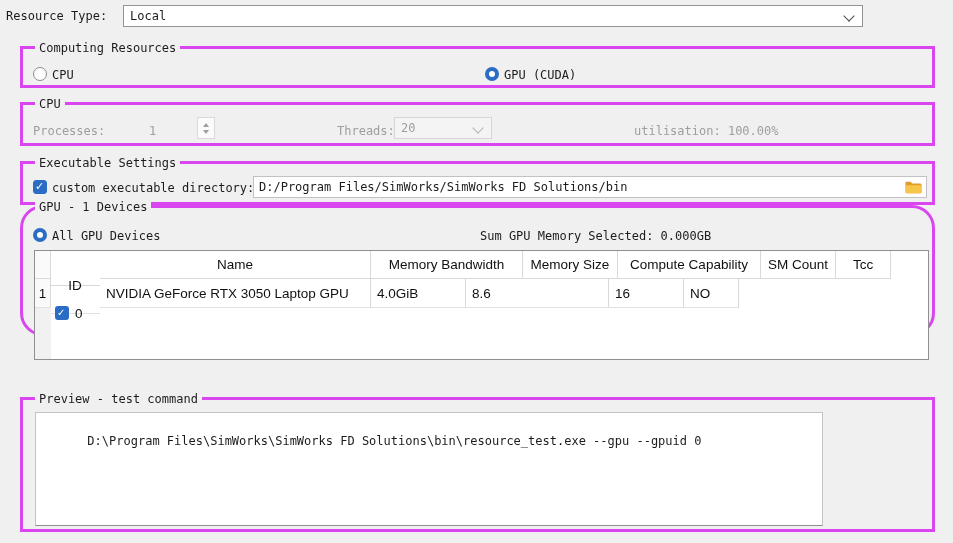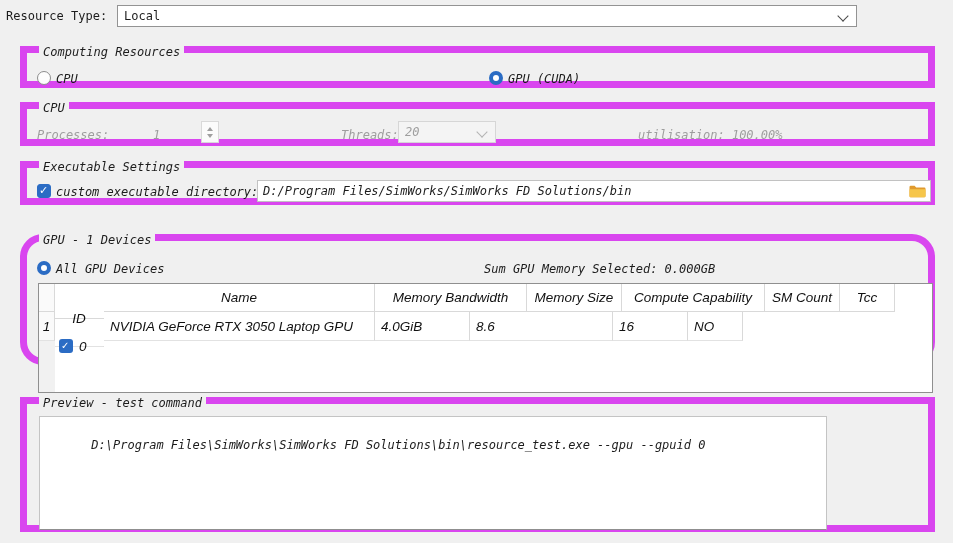--- a/index.html
+++ b/index.html
@@ -13,21 +13,21 @@
   
   .combo{position:absolute;background:#ffffff;border:1px solid #939393;box-sizing:border-box;
          font-size:12px;color:#1c1c1c;display:flex;align-items:center;padding-left:6px;}
   .combo .chev{position:absolute;right:9px;top:6px;width:7px;height:7px;
                border-right:1.5px solid #4a4a4a;border-bottom:1.5px solid #4a4a4a;
                transform:rotate(45deg);}
   .combo.disabled{background:#f4f4f4;border-color:#d6d6d6;color:#9e9e9e;}
   .combo.disabled .chev{border-color:#b3b3b3;}
 
   
-  .group{position:absolute;left:20px;width:915px;border:7px solid #d946ef;box-sizing:border-box;font-style:italic;}
+  .group{position:absolute;left:20px;width:915px;border:3px solid #d946ef;box-sizing:border-box;}
   .group>.gtitle{position:absolute;top:-8px;left:12px;background:#f0f0f0;padding:0 4px;
                  font-size:12px;color:#1c1c1c;white-space:pre;line-height:15px;}
 
   
   .radio{position:absolute;width:14px;height:14px;border-radius:50%;box-sizing:border-box;}
   .radio.off{border:1px solid #8d8d8d;background:#fdfdfd;}
   .radio.on{border:4px solid #2b6cc4;background:#ffffff;}
 
   
   .checkbox{position:absolute;width:14px;height:14px;background:#2b6cc4;border:1px solid #2b6cc4;
@@ -77,21 +77,21 @@
   
   .preview-box{position:absolute;background:#ffffff;border:1px solid #c4c4c4;border-bottom-color:#8f8f8f;
                box-sizing:border-box;font-size:12px;color:#1c1c1c;white-space:pre;padding:7px 8px;}
 </style>
 </head>
 <body>
 
 <div class="screen">
 
   <div class="mlabel" style="left:6px;top:9px;">Resource Type:</div>
-  <div class="combo" style="left:117px;top:5px;width:740px;height:22px;">
+  <div class="combo" style="left:123px;top:5px;width:740px;height:22px;">
     <span>Local</span>
     <span class="chev"></span>
   </div>
 
   <div class="group" style="top:46px;height:42px;">
     <div class="gtitle">Computing Resources</div>
     <span class="radio off" style="left:10px;top:18px;"></span>
     <div class="mlabel" style="left:29px;top:19px;">CPU</div>
     <span class="radio on" style="left:462px;top:18px;"></span>
     <div class="mlabel" style="left:481px;top:19px;">GPU (CUDA)</div>
@@ -121,21 +121,21 @@
       <span>D:/Program Files/SimWorks/SimWorks FD Solutions/bin</span>
       <span class="folder-btn">
         <svg width="17" height="13" viewBox="0 0 17 13">
           <path d="M0.5 2 Q0.5 0.8 1.7 0.8 H5.6 L7.2 2.5 H15.3 Q16.5 2.5 16.5 3.7 V11 Q16.5 12.2 15.3 12.2 H1.7 Q0.5 12.2 0.5 11 Z" fill="#e09a2e"></path>
           <path d="M0.5 4.2 H16.5 V11 Q16.5 12.2 15.3 12.2 H1.7 Q0.5 12.2 0.5 11 Z" fill="#f6c64b"></path>
         </svg>
       </span>
     </div>
   </div>
 
-  <div class="group" style="top:234px;height:131px;border-radius:23px;">
+  <div class="group" style="top:205px;height:131px;border-radius:23px;">
     <div class="gtitle">GPU - 1 Devices</div>
     <span class="radio on" style="left:10px;top:20px;"></span>
     <div class="mlabel" style="left:29px;top:21px;">All GPU Devices</div>
     <div class="mlabel" style="left:457px;top:21px;">Sum GPU Memory Selected: 0.000GB</div>
 
     <div class="gputable" style="left:11px;top:42px;width:895px;height:110px;">
       <div class="vstrip"></div>
       <div class="trow thead">
         <div class="cell c-rowhdr"></div>
         <div class="cell c-id">ID</div>

